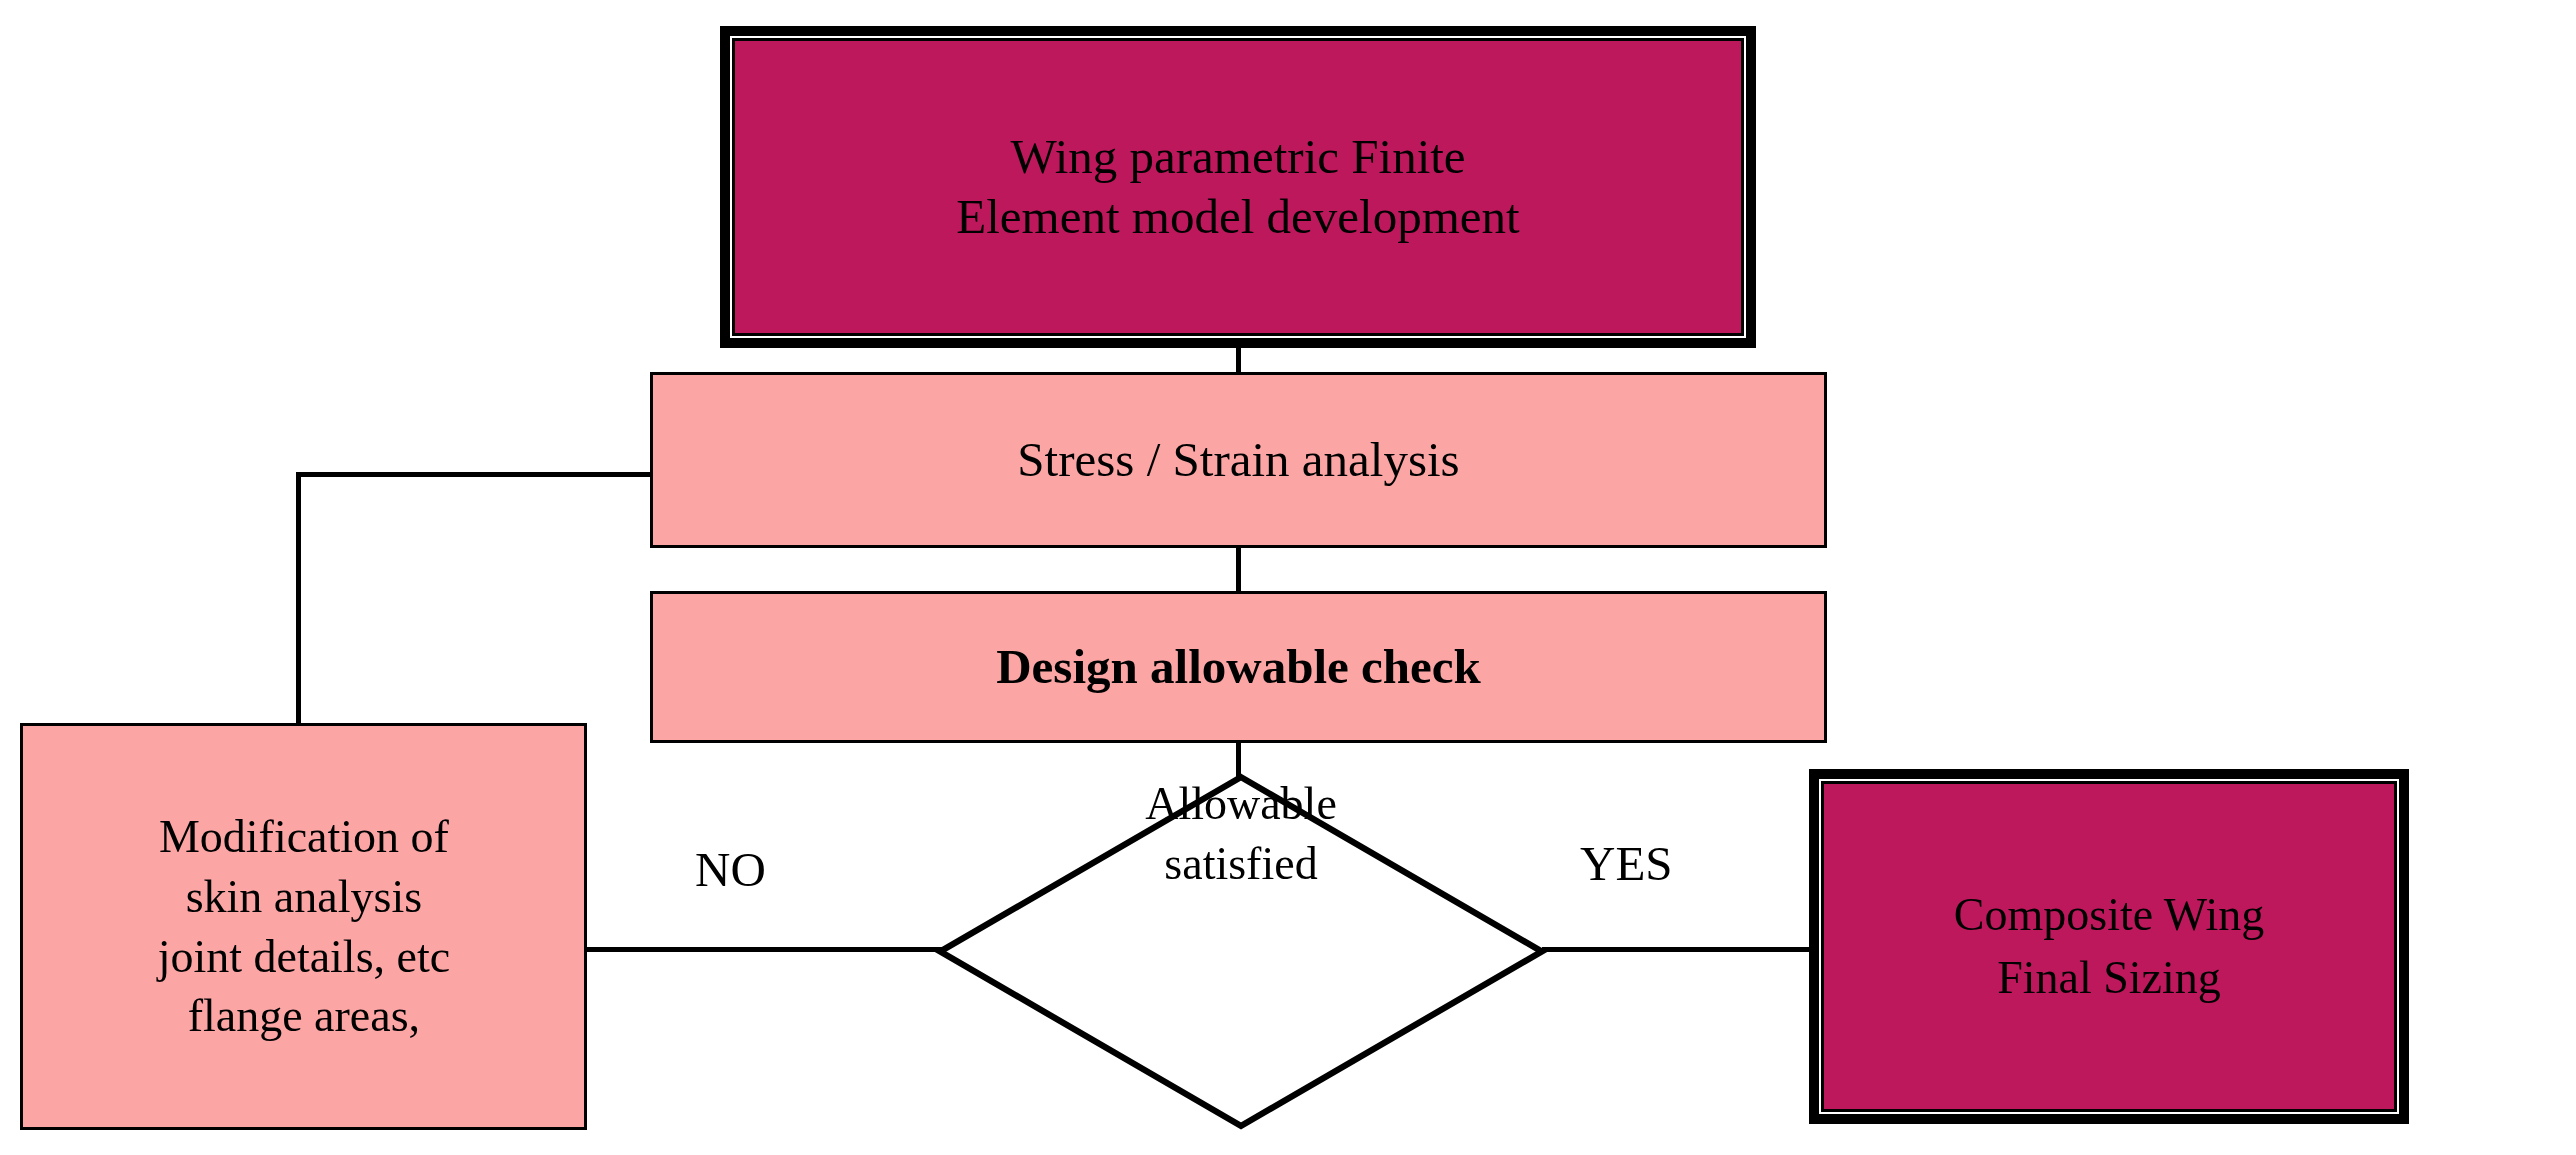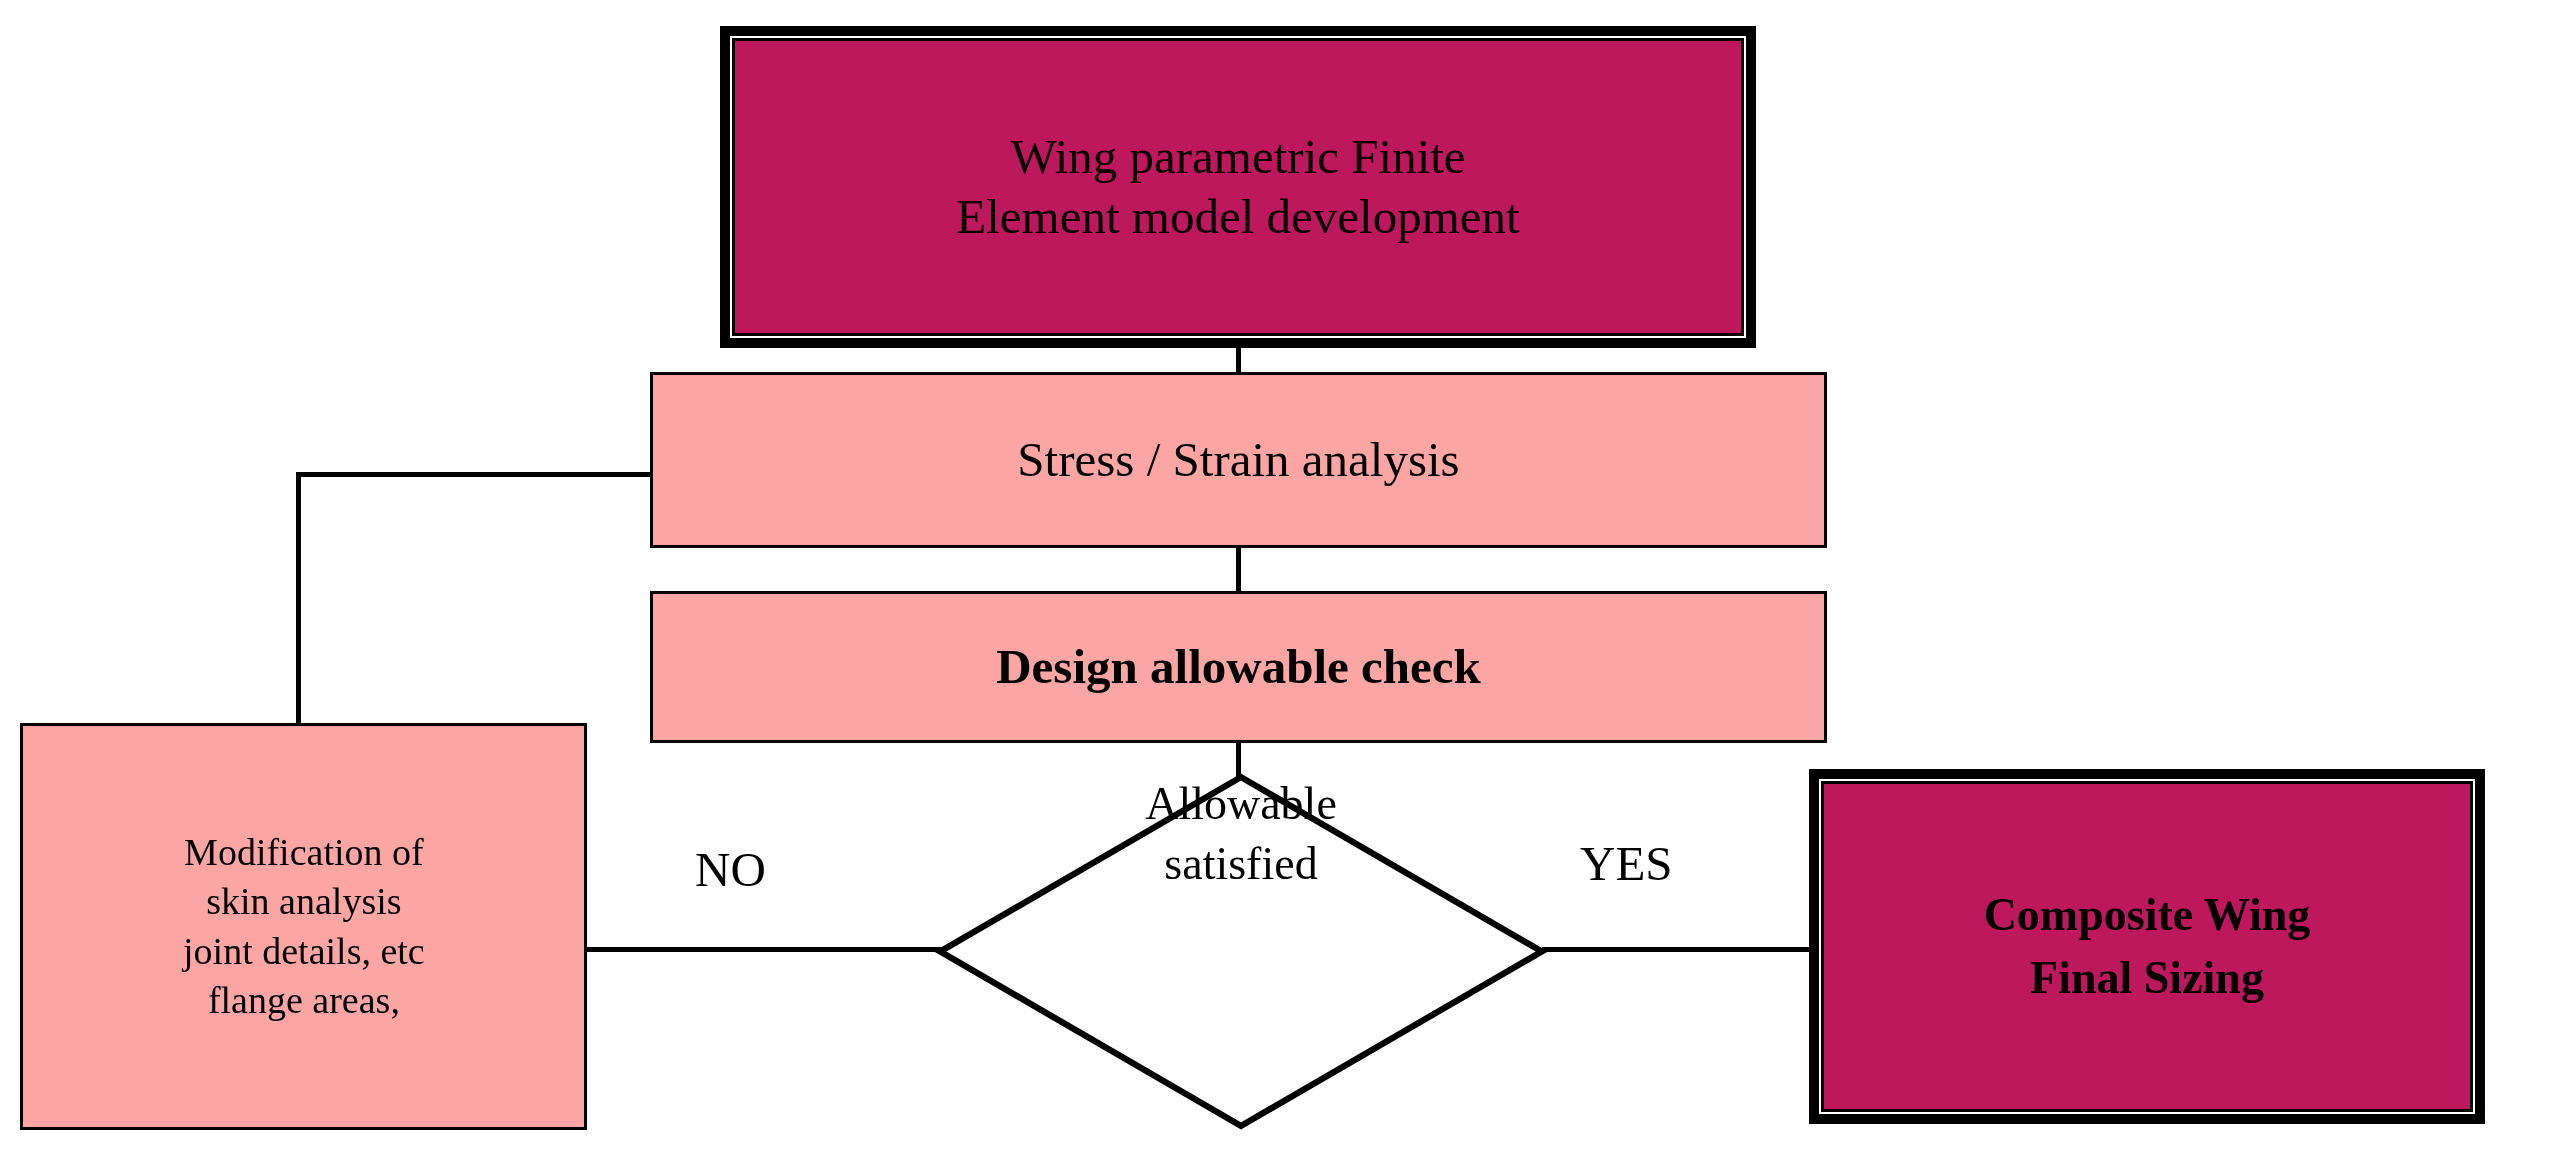--- a/index.html
+++ b/index.html
@@ -134,29 +134,29 @@
     <svg width="608" height="355" viewBox="0 0 774 452">
       <polygon points="387,4 770,226 387,448 4,226" fill="#ffffff" stroke="#000000" stroke-width="8" stroke-linejoin="miter"></polygon>
     </svg>
     <div class="diamond-label" style="font-size:46px;">
       <span class="ln">Allowable</span>
       <span class="ln">satisfied</span>
     </div>
   </div>
 
   <div class="box single" style="left:20.4px; top:723px; width:567px; height:407px;">
-    <div class="node-text" style="font-size:38px; line-height:1.30;">
+    <div class="node-text" style="font-size:46px; line-height:1.30;">
       <span class="ln">Modification of</span>
       <span class="ln">skin analysis</span>
       <span class="ln">joint details, etc</span>
       <span class="ln">flange areas,</span>
     </div>
   </div>
 
-  <div class="box emphasis" style="left:1809px; top:769px; width:676px; height:355px;font-weight:bold;">
+  <div class="box emphasis" style="left:1809px; top:769px; width:600px; height:355px;">
     <div class="inner">
       <div class="node-text" style="font-size:46px; line-height:1.36;">
         <span class="ln">Composite Wing</span>
         <span class="ln">Final Sizing</span>
       </div>
     </div>
   </div>
 
   <div class="edge-label" style="left:695px; top:845px; font-size:49px;">NO</div>
 

